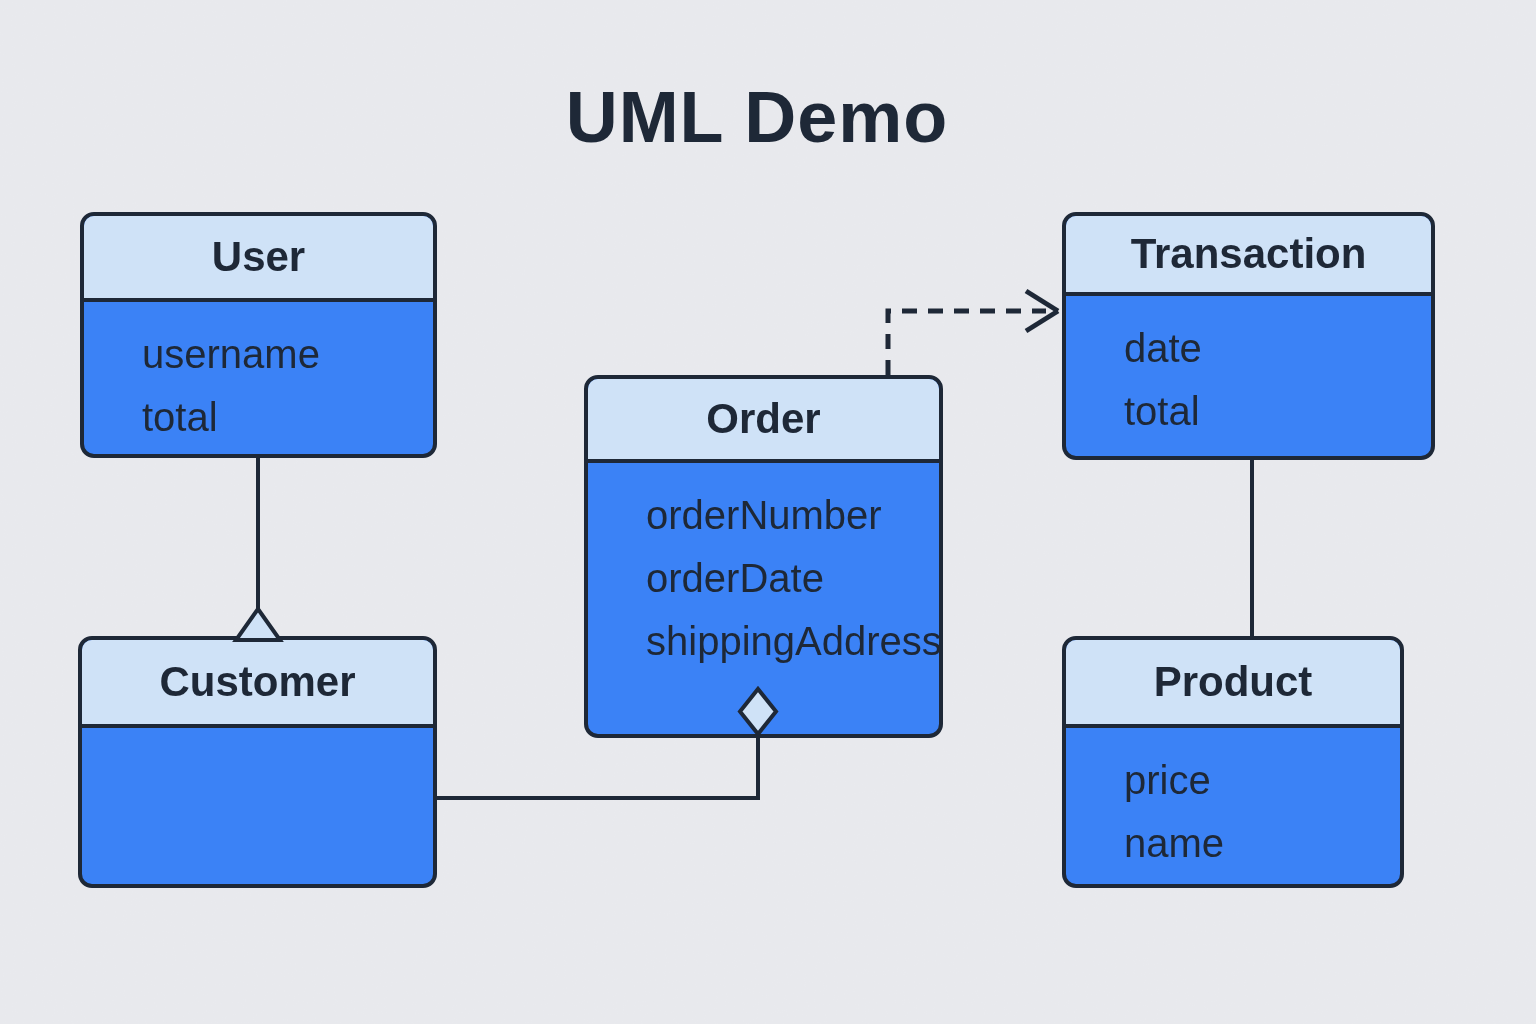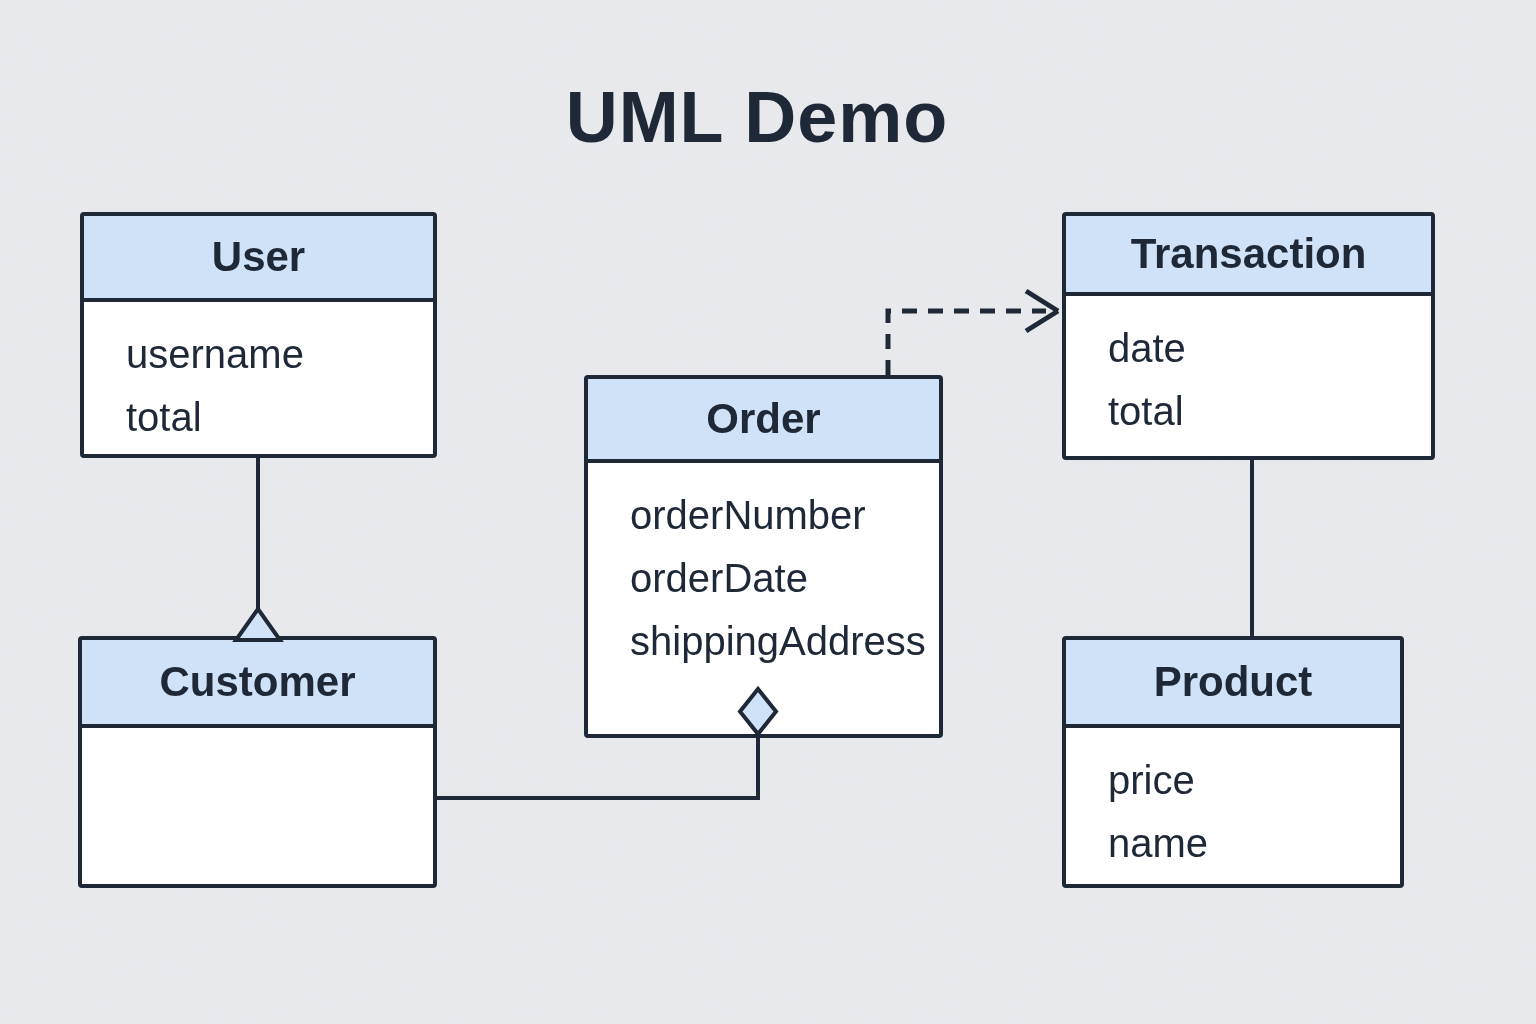--- a/index.html
+++ b/index.html
@@ -26,41 +26,42 @@
     left: 0;
     right: 22px;
     text-align: center;
     font-size: 72px;
     font-weight: bold;
     letter-spacing: 1px;
     color: #1e2837;
   }
   .uml-class {
     position: absolute;
-    background: #ffffff;
+    background: #3b82f6;
     border: 4px solid #1e2837;
-    border-radius: 4px;
+    border-radius: 14px;
     box-sizing: border-box;
     overflow: hidden;
   }
   .uml-class .uml-header {
     background: #cfe2f7;
     border-bottom: 4px solid #1e2837;
     display: flex;
     align-items: center;
     justify-content: center;
     box-sizing: border-box;
   }
   .uml-class .uml-header span {
     font-size: 42px;
     font-weight: bold;
     color: #1e2837;
   }
   .uml-class .uml-body {
     padding: 21px 6px 0 42px;
+    margin-left: 16px;
   }
   .uml-class .uml-attr {
     font-size: 40px;
     line-height: 63px;
     color: #1e2837;
     white-space: nowrap;
   }
   #relationship-layer {
     position: absolute;
     inset: 0;

